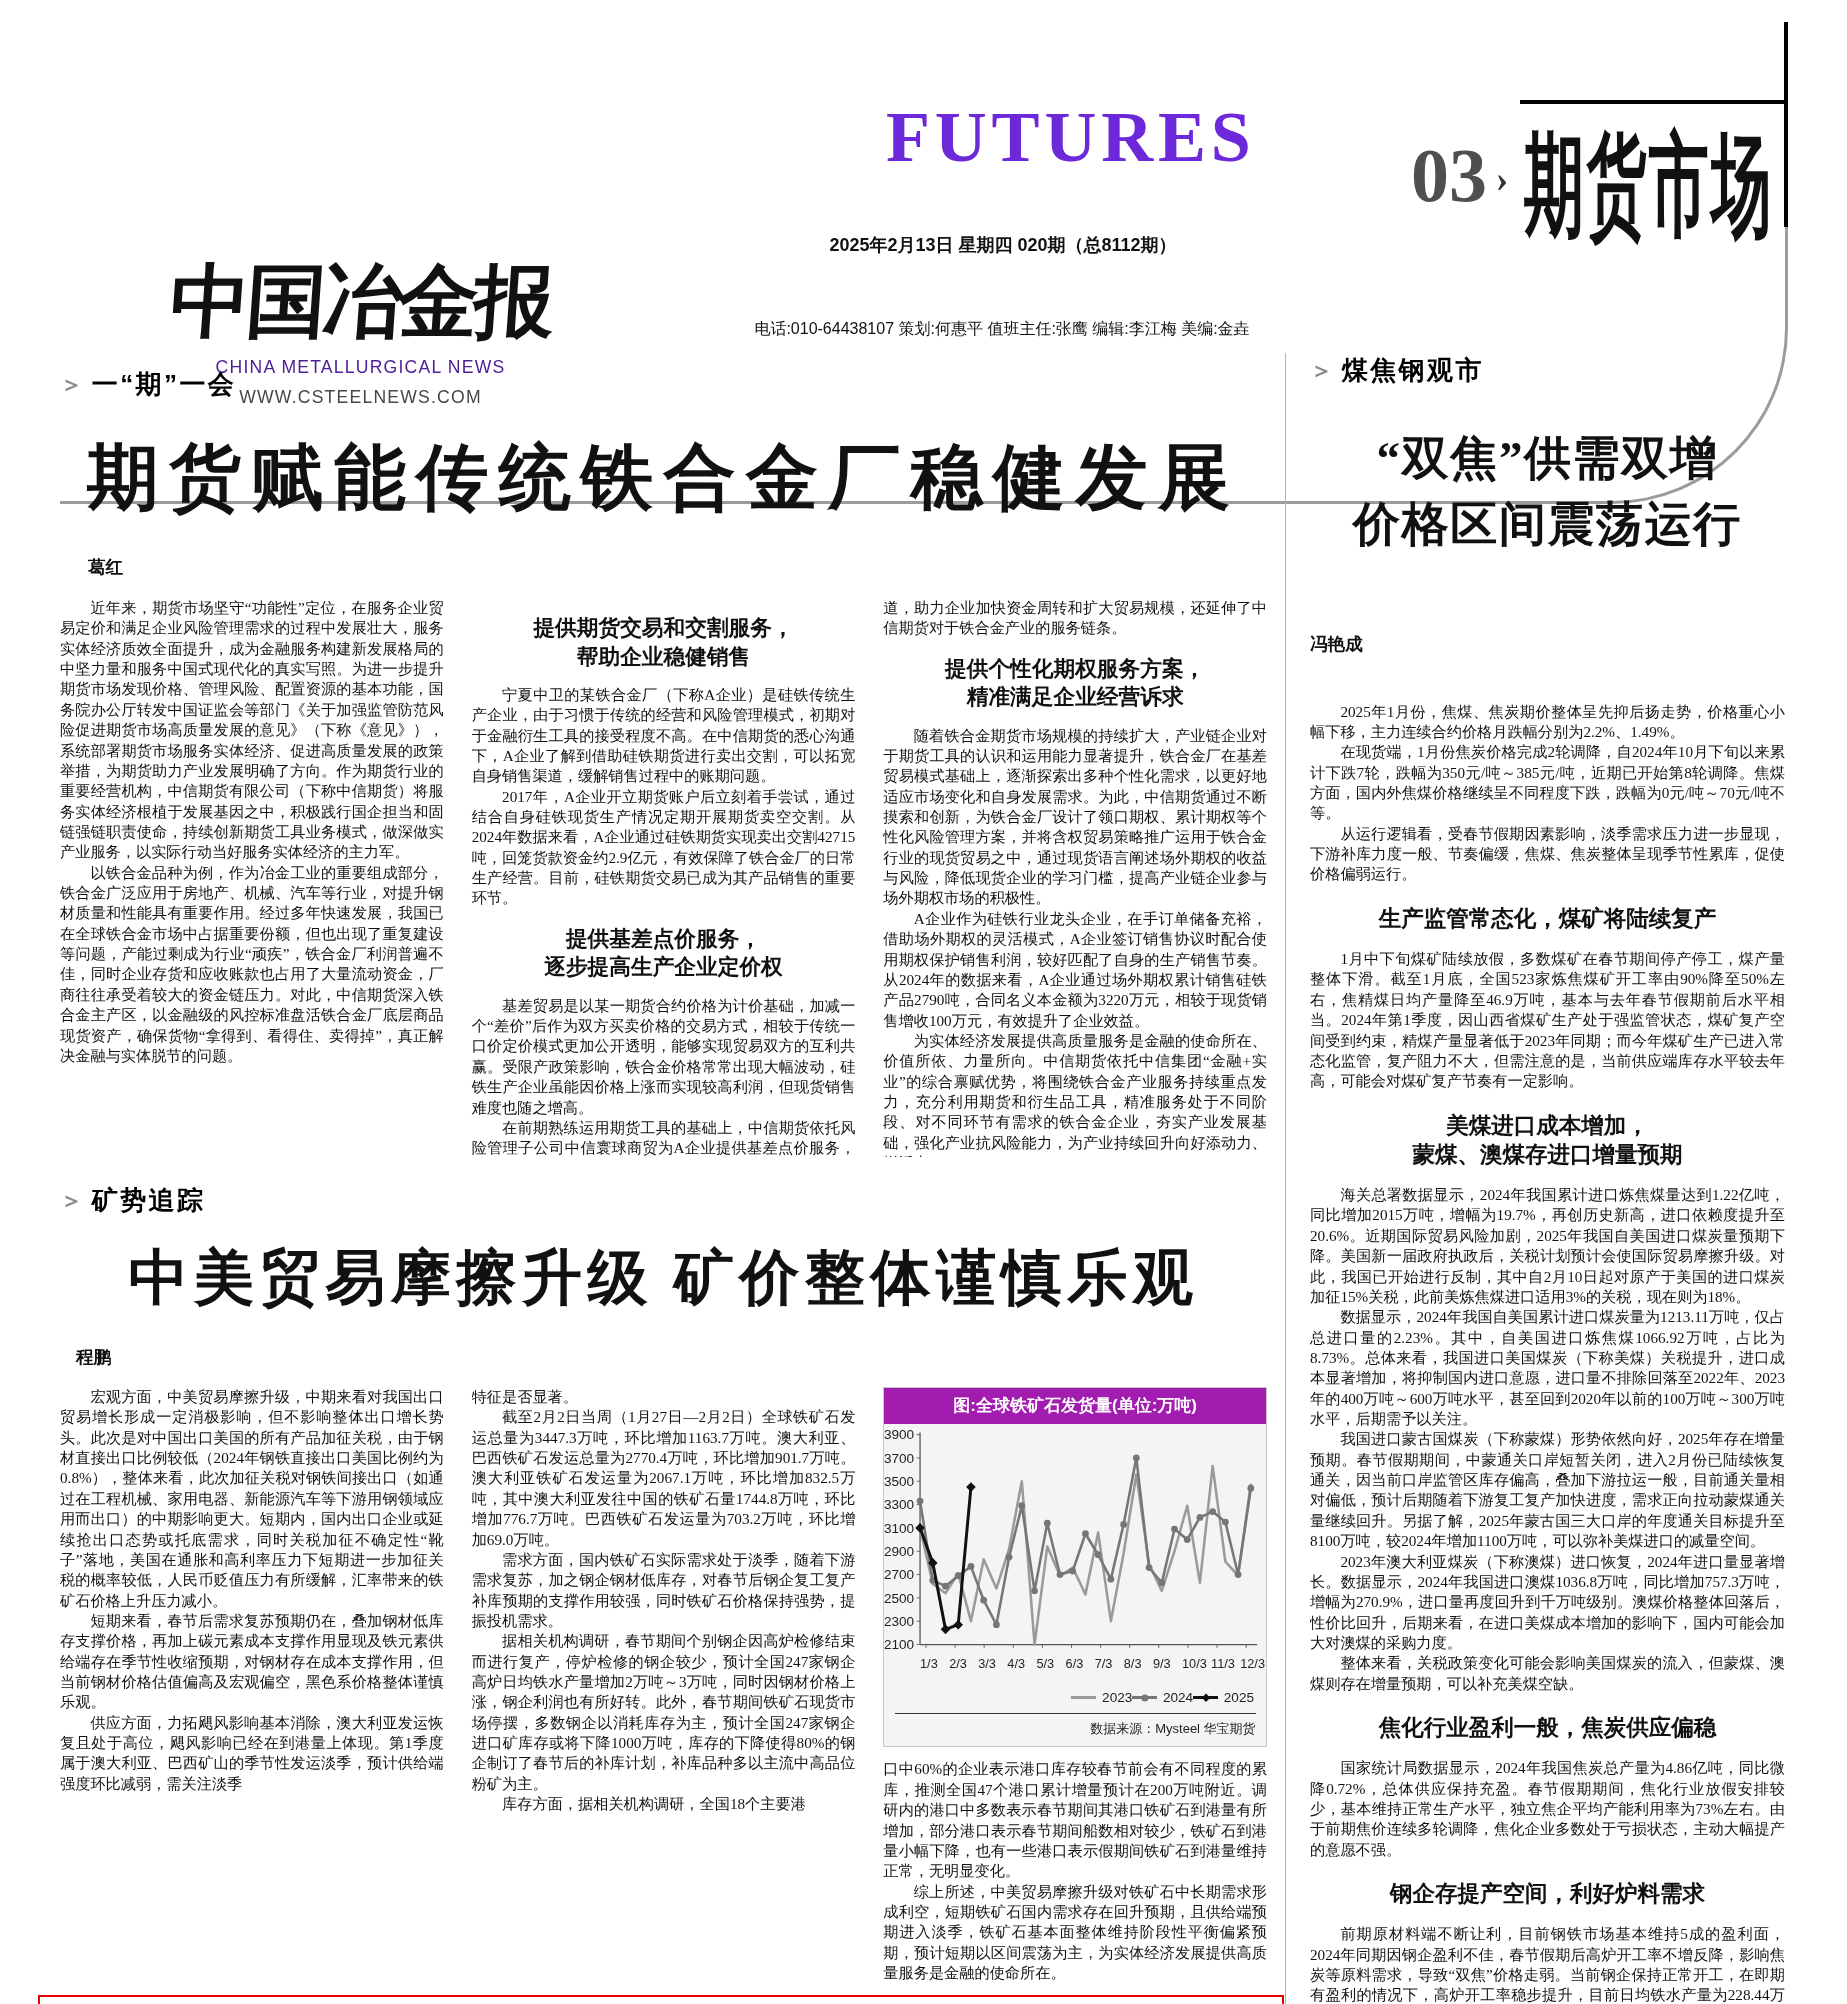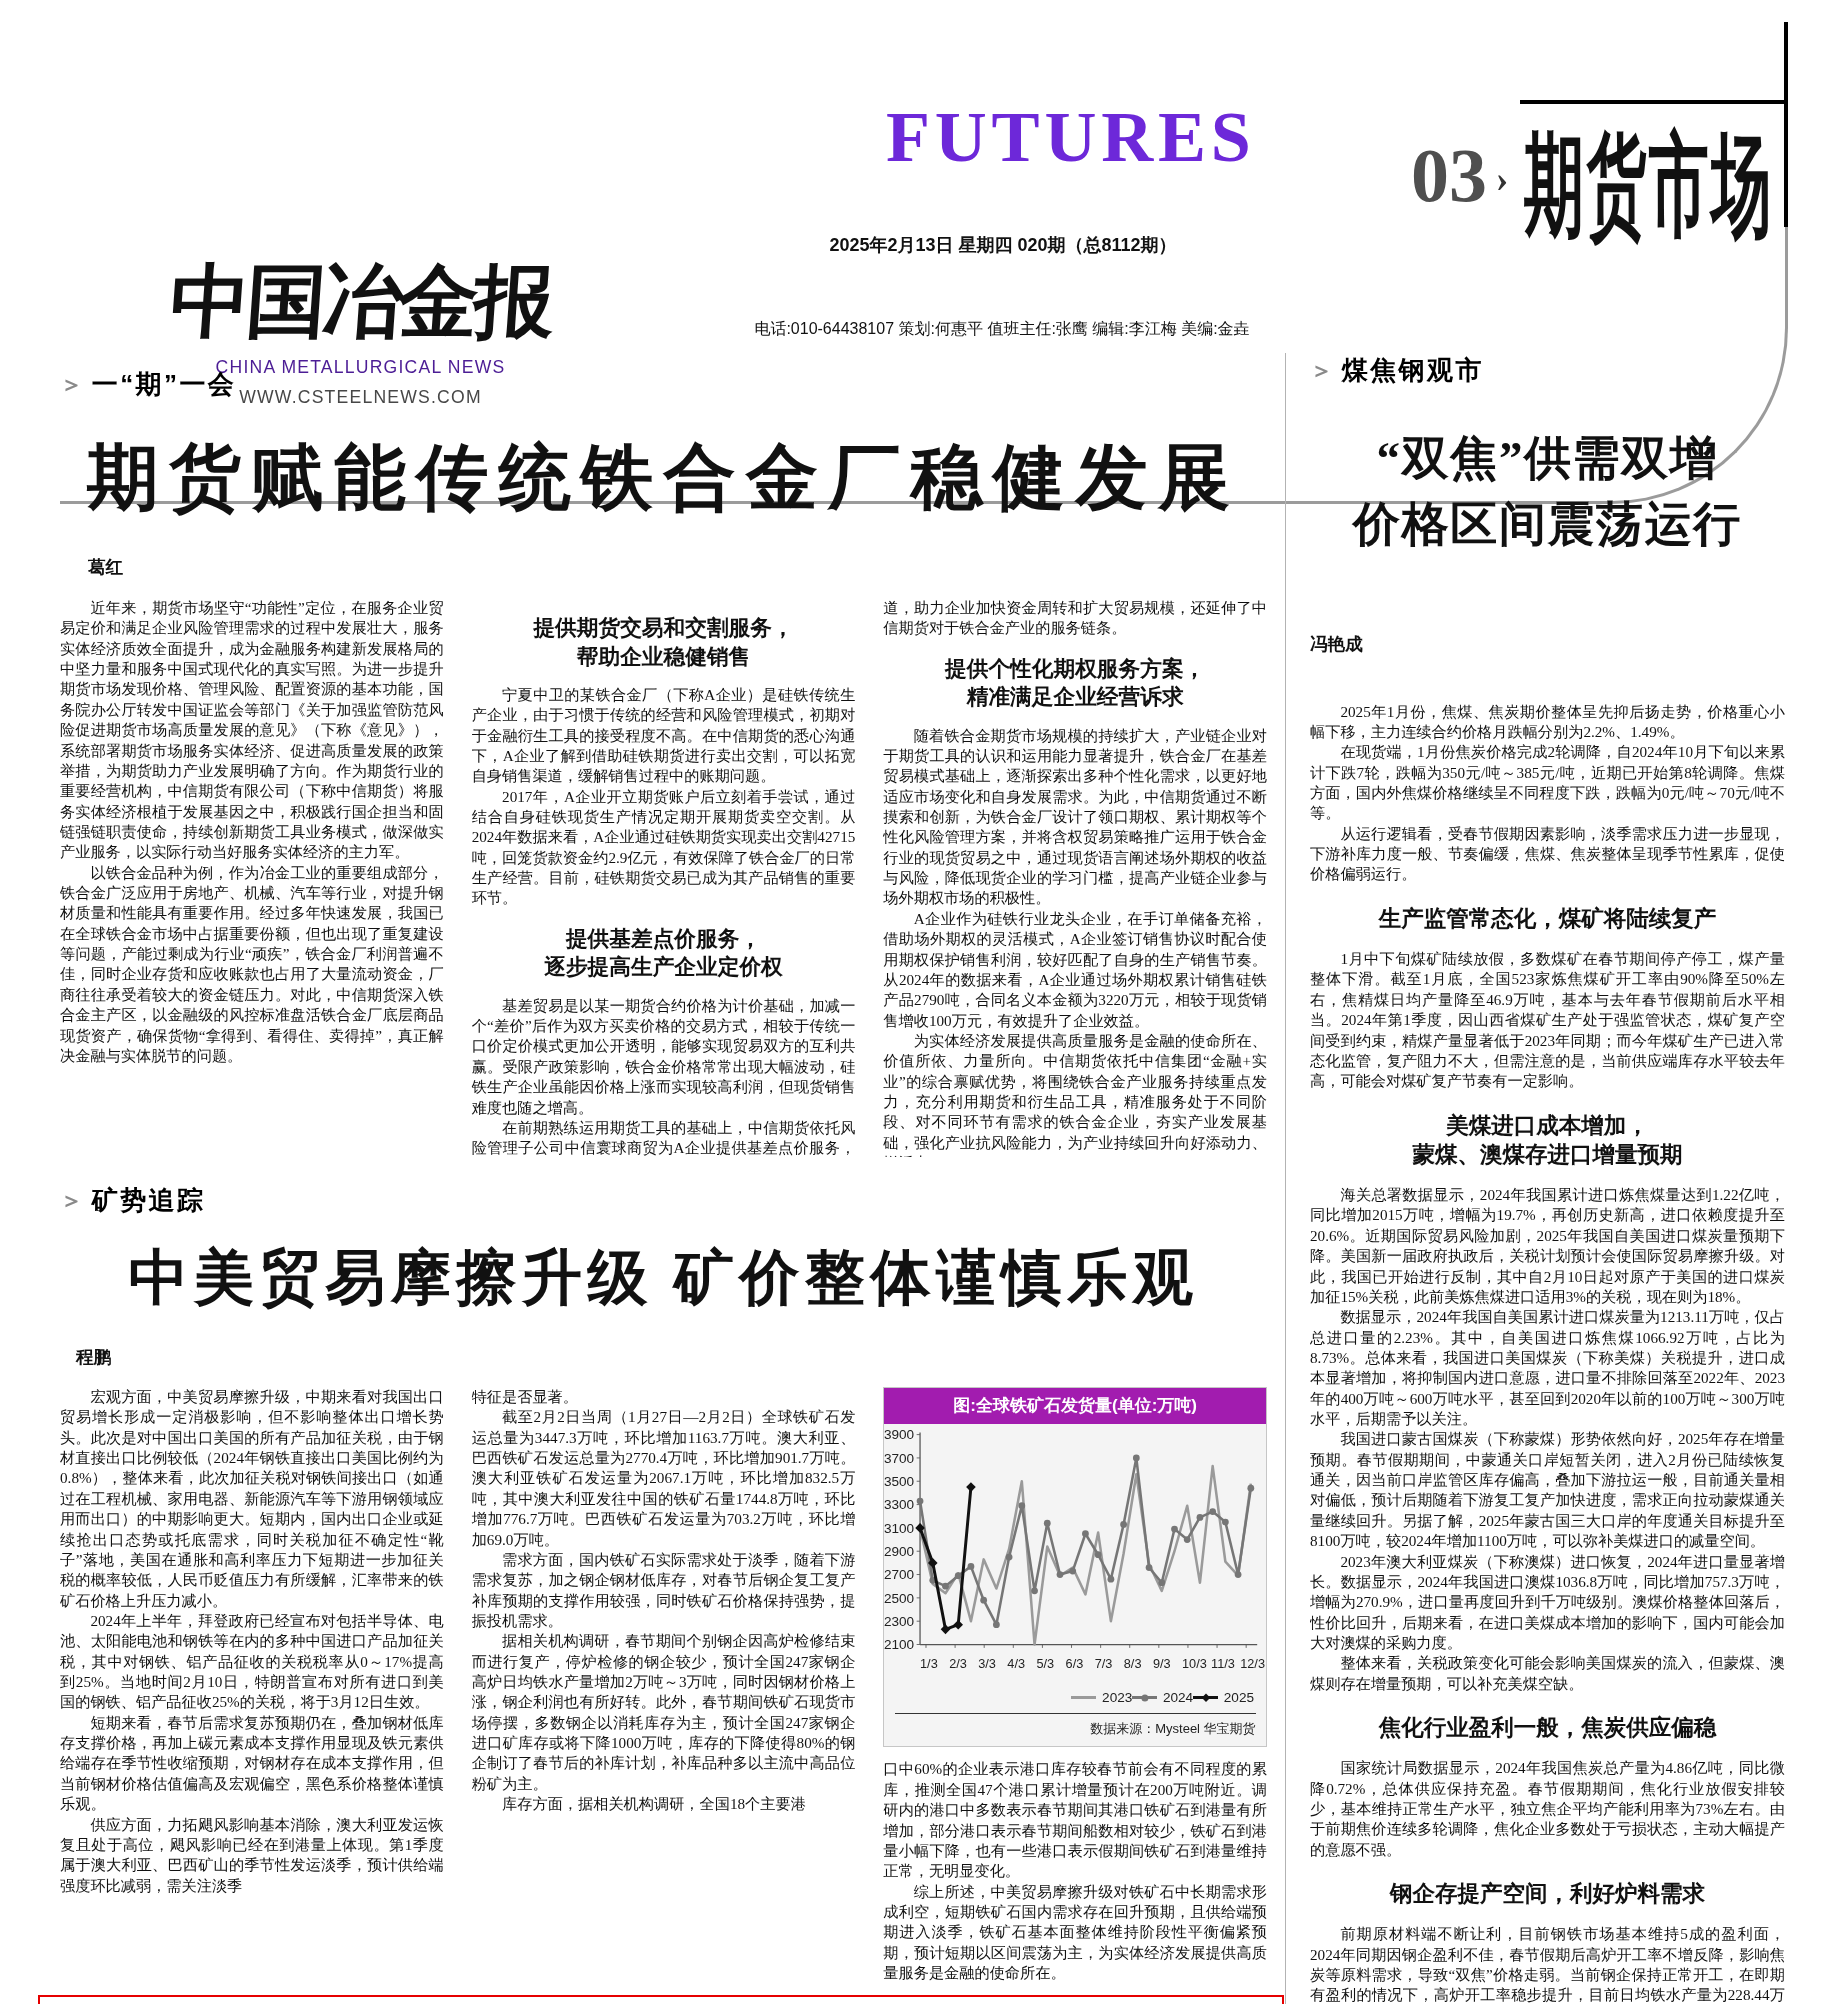--- a/index.html
+++ b/index.html
@@ -144,21 +144,20 @@
   <div class="abs mid-article">
     <div class="sec-label">
       <span class="chev">＞</span>
       <span class="txt">矿势追踪</span>
     </div>
     <div class="headline">中美贸易摩擦升级 矿价整体谨慎乐观</div>
     <div class="byline">程鹏</div>
     <div class="body-cols">
       <div class="col">
           <div class="b-p">宏观方面，中美贸易摩擦升级，中期来看对我国出口贸易增长形成一定消极影响，但不影响整体出口增长势头。此次是对中国出口美国的所有产品加征关税，由于钢材直接出口比例较低（2024年钢铁直接出口美国比例约为0.8%），整体来看，此次加征关税对钢铁间接出口（如通过在工程机械、家用电器、新能源汽车等下游用钢领域应用而出口）的中期影响更大。短期内，国内出口企业或延续抢出口态势或托底需求，同时关税加征不确定性“靴子”落地，美国在通胀和高利率压力下短期进一步加征关税的概率较低，人民币贬值压力有所缓解，汇率带来的铁矿石价格上升压力减小。</div>
-          <div class="b-p">2024年上半年，拜登政府已经宣布对包括半导体、电池、太阳能电池和钢铁等在内的多种中国进口产品加征关税，其中对钢铁、铝产品征收的关税税率从0～17%提高到25%。当地时间2月10日，特朗普宣布对所有进口到美国的钢铁、铝产品征收25%的关税，将于3月12日生效。</div>
           <div class="b-p">短期来看，春节后需求复苏预期仍在，叠加钢材低库存支撑价格，再加上碳元素成本支撑作用显现及铁元素供给端存在季节性收缩预期，对钢材存在成本支撑作用，但当前钢材价格估值偏高及宏观偏空，黑色系价格整体谨慎乐观。</div>
           <div class="b-p">供应方面，力拓飓风影响基本消除，澳大利亚发运恢复且处于高位，飓风影响已经在到港量上体现。第1季度属于澳大利亚、巴西矿山的季节性发运淡季，预计供给端强度环比减弱，需关注淡季</div>
         </div>
       <div class="col">
           <div class="b-cont">特征是否显著。</div>
           <div class="b-p">截至2月2日当周（1月27日—2月2日）全球铁矿石发运总量为3447.3万吨，环比增加1163.7万吨。澳大利亚、巴西铁矿石发运总量为2770.4万吨，环比增加901.7万吨。澳大利亚铁矿石发运量为2067.1万吨，环比增加832.5万吨，其中澳大利亚发往中国的铁矿石量1744.8万吨，环比增加776.7万吨。巴西铁矿石发运量为703.2万吨，环比增加69.0万吨。</div>
           <div class="b-p">需求方面，国内铁矿石实际需求处于淡季，随着下游需求复苏，加之钢企钢材低库存，对春节后钢企复工复产补库预期的支撑作用较强，同时铁矿石价格保持强势，提振投机需求。</div>
           <div class="b-p">据相关机构调研，春节期间个别钢企因高炉检修结束而进行复产，停炉检修的钢企较少，预计全国247家钢企高炉日均铁水产量增加2万吨～3万吨，同时因钢材价格上涨，钢企利润也有所好转。此外，春节期间铁矿石现货市场停摆，多数钢企以消耗库存为主，预计全国247家钢企进口矿库存或将下降1000万吨，库存的下降使得80%的钢企制订了春节后的补库计划，补库品种多以主流中高品位粉矿为主。</div>
           <div class="b-p">库存方面，据相关机构调研，全国18个主要港</div>
         </div>

